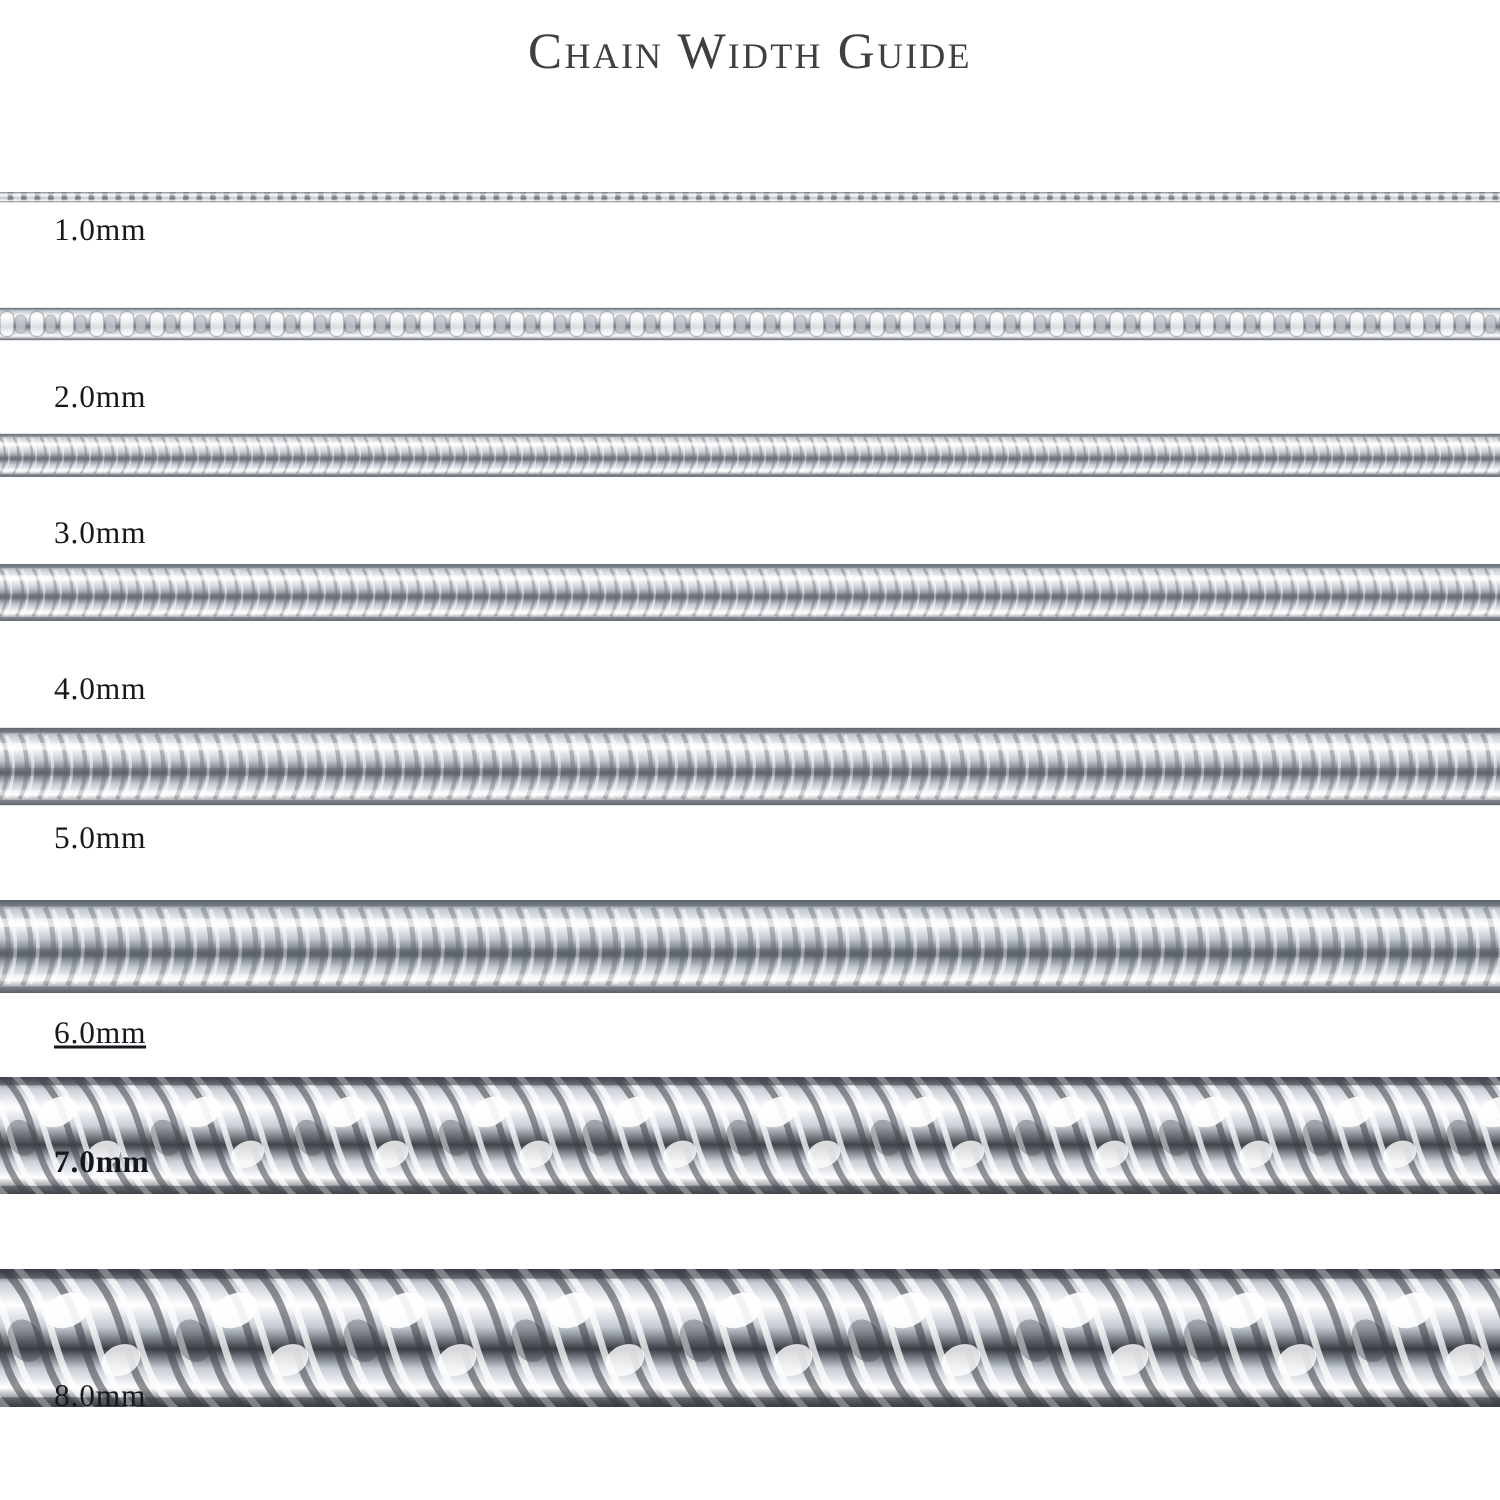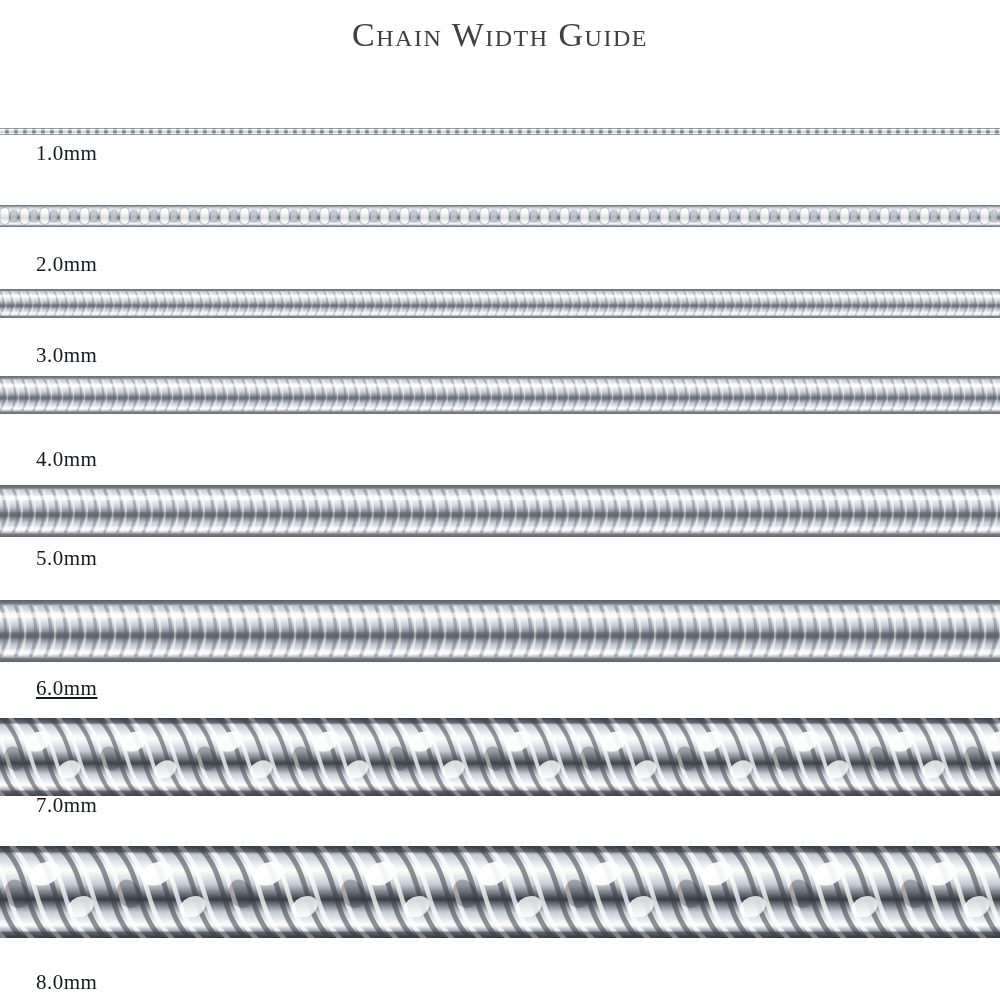--- a/index.html
+++ b/index.html
@@ -1417,21 +1417,21 @@
               <path d="M1128,-2 C1156.8,23.4 1145.28,54.599999999999994 1172.16,80" fill="none" stroke="#3f444b" stroke-opacity="0.55" stroke-width="4.29"></path>
               <path d="M1136.64,-2 C1164.48,24.96 1152.96,53.040000000000006 1180.8,80" fill="none" stroke="#ffffff" stroke-opacity="0.75" stroke-width="3.9000000000000004"></path>
               <ellipse cx="1094.4" cy="23.4" rx="13.440000000000001" ry="9.36" fill="#ffffff" fill-opacity="0.9" transform="rotate(-24 1094.4 23.4)"></ellipse>
               <ellipse cx="1125.12" cy="51.480000000000004" rx="11.52" ry="8.58" fill="#ffffff" fill-opacity="0.8" transform="rotate(-24 1125.12 51.480000000000004)"></ellipse>
               <ellipse cx="1070.4" cy="40.56" rx="9.600000000000001" ry="12.48" fill="#3f444b" fill-opacity="0.35" transform="rotate(-24 1070.4 40.56)"></ellipse>
             </g>
             <rect x="0" y="0" width="1000" height="5.460000000000001" fill="#3f444b" fill-opacity="0.55"></rect>
             <rect x="0" y="72.53999999999999" width="1000" height="5.460000000000001" fill="#3f444b" fill-opacity="0.55"></rect>
           </svg>
         </div>
-        <div class="label" style="top: 793px;">7.0mm</div>
+        <div class="label" style="top: 762px; font-weight: bold;">7.0mm</div>
       </div>
       <div class="chain-row" style="top: 0px;">
         <div class="chain" style="top: 846px; height: 92px;">
           <svg width="1000" height="92" viewBox="0 0 1000 92" style="display: block;">
             <defs>
               <linearGradient id="grad7" x1="0" y1="0" x2="0" y2="1">
                 <stop offset="0%" stop-color="#383d44" stop-opacity="1"></stop>
                 <stop offset="10%" stop-color="#c6ccd4" stop-opacity="1"></stop>
                 <stop offset="26%" stop-color="#ffffff" stop-opacity="1"></stop>
                 <stop offset="42%" stop-color="#c6ccd4" stop-opacity="1"></stop>
@@ -1562,17 +1562,17 @@
               <path d="M1092,-2 C1125.6,27.599999999999998 1112.16,64.39999999999999 1143.52,94" fill="none" stroke="#383d44" stroke-opacity="0.55" stroke-width="5.06"></path>
               <path d="M1102.08,-2 C1134.56,29.44 1121.12,62.56 1153.6,94" fill="none" stroke="#ffffff" stroke-opacity="0.75" stroke-width="4.6000000000000005"></path>
               <ellipse cx="1052.8" cy="27.599999999999998" rx="15.680000000000001" ry="11.04" fill="#ffffff" fill-opacity="0.9" transform="rotate(-24 1052.8 27.599999999999998)"></ellipse>
               <ellipse cx="1088.64" cy="60.720000000000006" rx="13.44" ry="10.12" fill="#ffffff" fill-opacity="0.8" transform="rotate(-24 1088.64 60.720000000000006)"></ellipse>
               <ellipse cx="1024.8" cy="47.84" rx="11.200000000000001" ry="14.72" fill="#383d44" fill-opacity="0.35" transform="rotate(-24 1024.8 47.84)"></ellipse>
             </g>
             <rect x="0" y="0" width="1000" height="6.44" fill="#383d44" fill-opacity="0.55"></rect>
             <rect x="0" y="85.56" width="1000" height="6.44" fill="#383d44" fill-opacity="0.55"></rect>
           </svg>
         </div>
-        <div class="label" style="top: 970px;">8.0mm</div>
+        <div class="label" style="top: 918px;">8.0mm</div>
       </div>
     </div>
 
 </div>
 
 </body></html>

